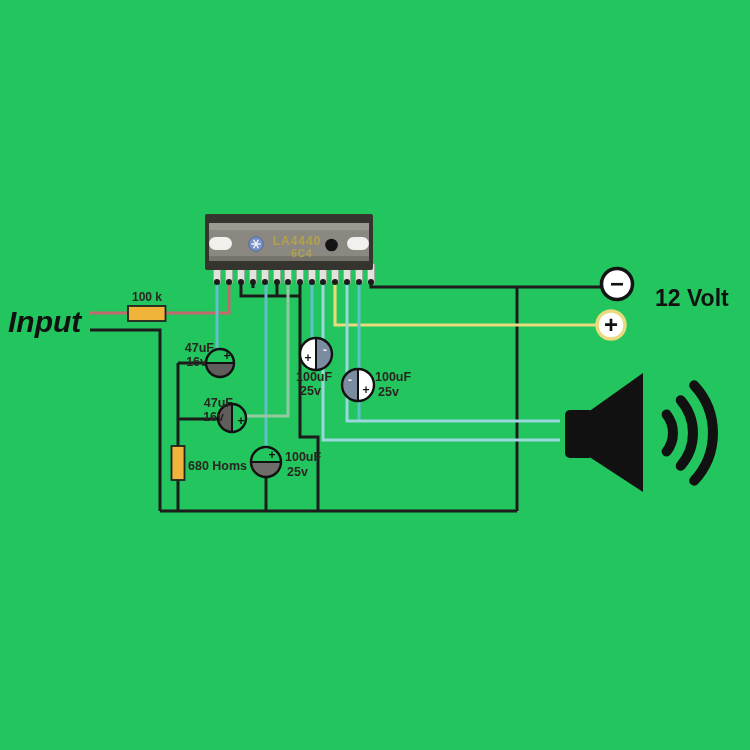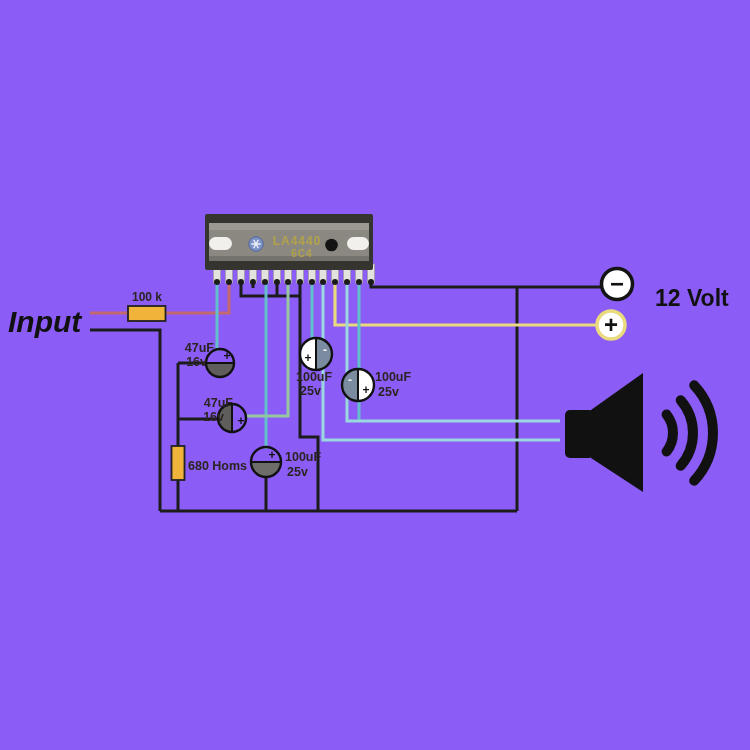--- a/index.html
+++ b/index.html
@@ -1,16 +1,16 @@
 <!DOCTYPE html>
 <html><head>
 <meta charset="utf-8">
 <style>
   html,body{margin:0;padding:0;background:#ffffff;}
-  .stage{position:relative;width:750px;height:750px;background:#8b5cf6;overflow:hidden;
+  .stage{position:relative;width:750px;height:750px;background:#22c55e;overflow:hidden;
          font-family:"Liberation Sans",sans-serif;}
   svg{display:block}
   .lbl{font-family:"Liberation Sans",sans-serif;font-weight:bold;font-size:12.5px;fill:#2a2520;}
   .lbl-small{font-family:"Liberation Sans",sans-serif;font-weight:bold;font-size:12px;fill:#2a2520;}
   .sign{font-family:"Liberation Sans",sans-serif;font-weight:bold;font-size:12px;fill:#111;}
   .sign-w{font-family:"Liberation Sans",sans-serif;font-weight:bold;font-size:12px;fill:#f2f2f2;}
   .input-lbl{font-family:"Liberation Sans",sans-serif;font-weight:bold;font-style:italic;
              font-size:30px;fill:#111;}
   .volt-lbl{font-family:"Liberation Sans",sans-serif;font-weight:bold;font-size:23px;fill:#111;}
   .ic-lbl{font-family:"Liberation Sans",sans-serif;font-weight:bold;letter-spacing:1px;}

